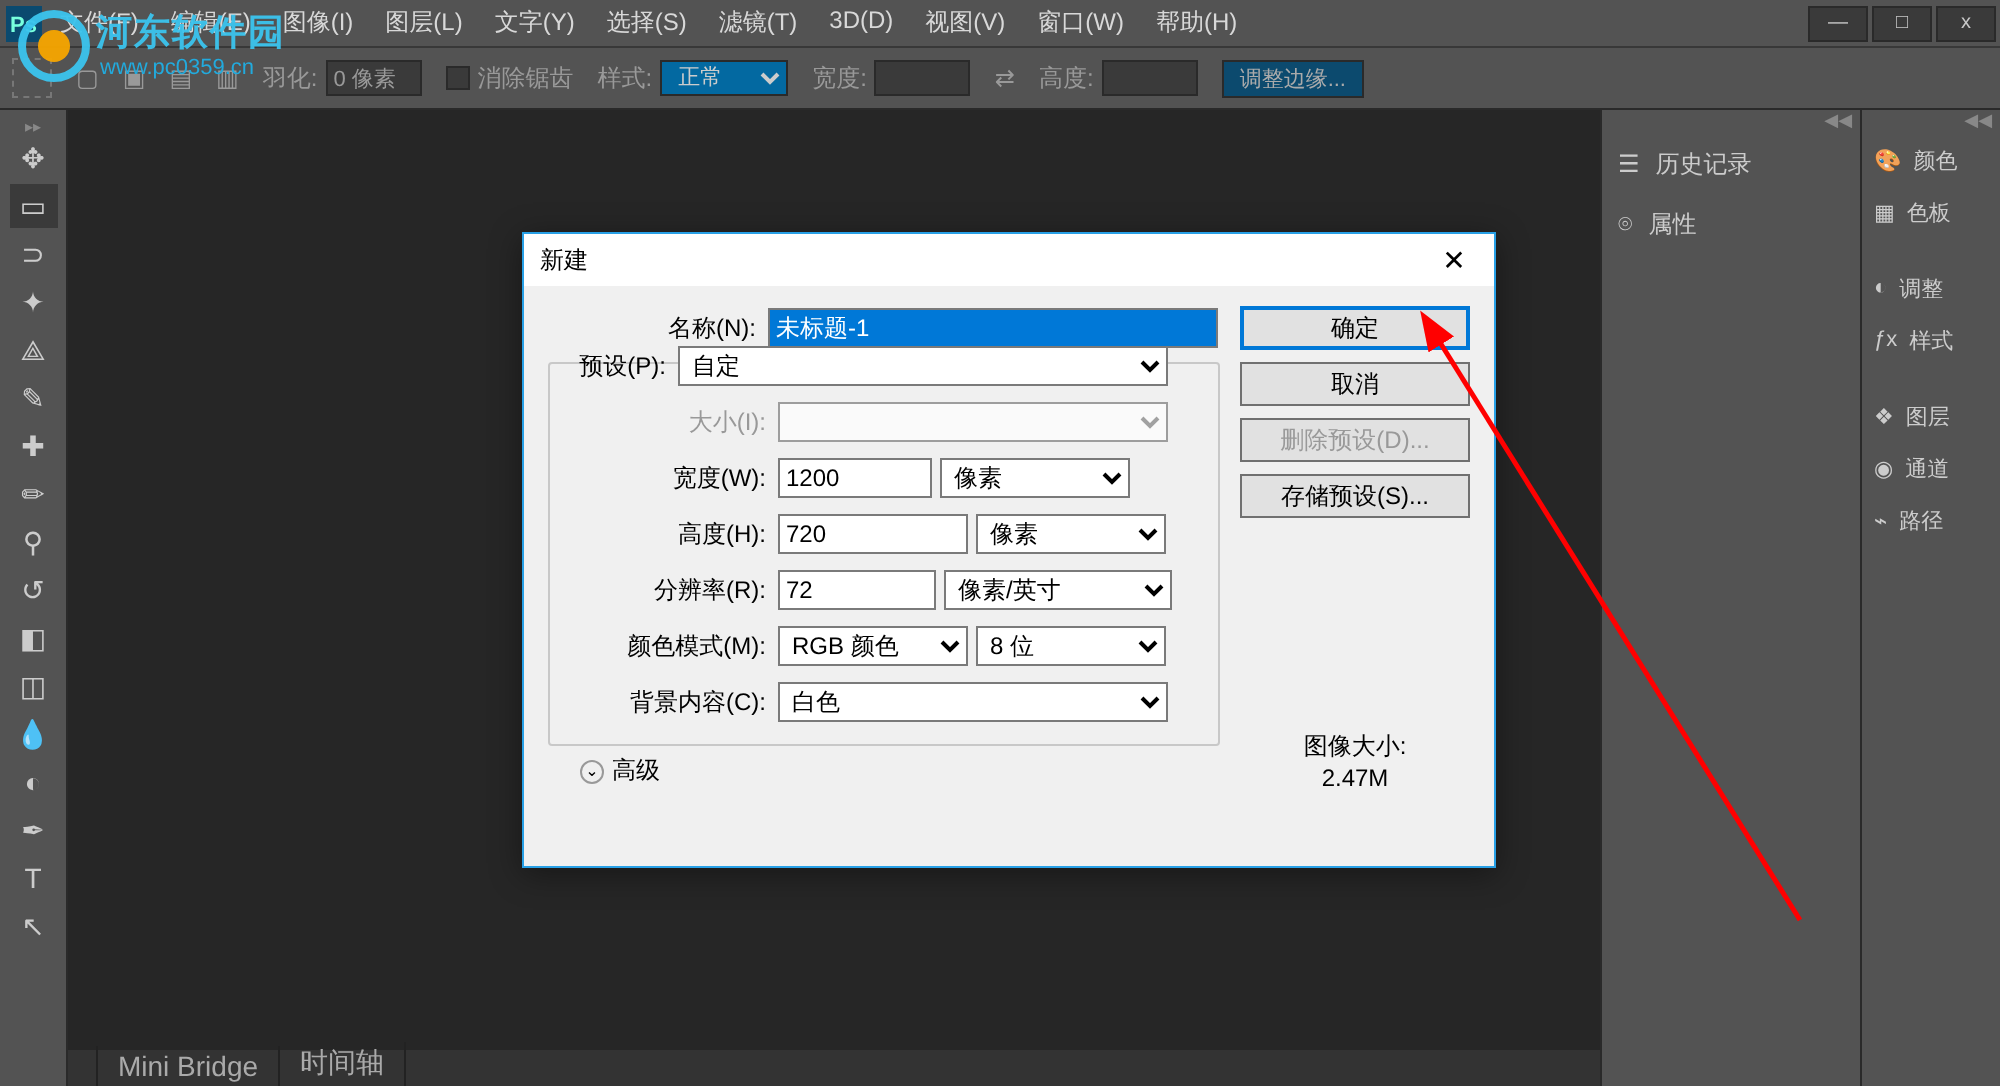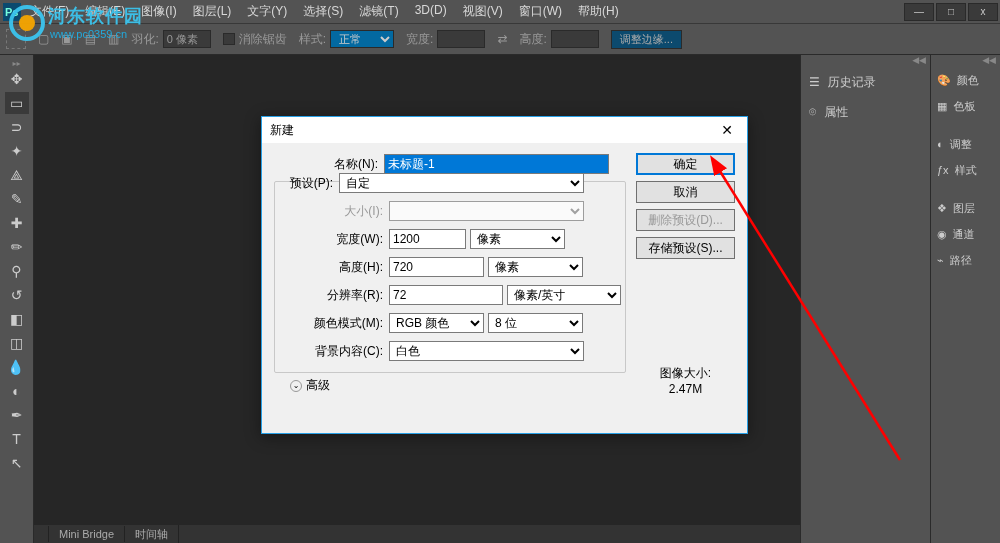--- a/index.html
+++ b/index.html
@@ -26,21 +26,21 @@
 .main { position:absolute; top:55px; left:0; right:0; bottom:0; display:flex; }
 
 
 .toolbox { width:34px; background:#535353; border-right:1px solid #2a2a2a; display:flex; flex-direction:column; align-items:center; padding-top:4px; }
 .tool-btn { width:24px; height:22px; margin:1px 0; display:flex; align-items:center; justify-content:center; color:#ccc; font-size:14px; }
 .tool-btn.sel { background:#3a3a3a; }
 .tool-handle { width:24px; height:8px; display:flex; align-items:center; justify-content:center; color:#888; font-size:8px; }
 
 
 .canvas-area { flex:1; background:#262626; position:relative; }
-.bottom-tabs { position:absolute; bottom:0; left:0; right:0; height:18px; background:#333; display:flex; align-items:center; font-size:11px; color:#aaa; }
+.bottom-tabs { position:absolute; bottom:0; left:0; right:0; height:18px; background:#333; display:flex; align-items:flex-end; font-size:14px; color:#aaa; }
 .bottom-tab { padding:2px 10px; border-right:1px solid #222; }
 .bottom-tab.first { border-left:1px solid #222; margin-left:14px; }
 
 
 .right-panels { width:200px; background:#535353; display:flex; }
 .panel-col { flex:1; background:#535353; border-left:1px solid #2a2a2a; }
 .panel-hdr { height:12px; display:flex; justify-content:flex-end; padding:0 4px; color:#888; font-size:9px; }
 .panel-item { height:30px; display:flex; align-items:center; padding:0 8px; color:#ccc; font-size:12px; gap:8px; }
 .side-col { width:70px; background:#535353; border-left:1px solid #2a2a2a; }
 .side-item { height:26px; display:flex; align-items:center; padding:0 6px; color:#ccc; font-size:11px; gap:6px; }
@@ -52,21 +52,21 @@
 .dlg-body { padding:10px 12px; display:flex; }
 .dlg-form { flex:1; }
 .dlg-row { display:flex; align-items:center; margin-bottom:6px; height:22px; }
 .dlg-label { width:110px; text-align:right; padding-right:6px; font-size:12px; }
 .dlg-input { border:1px solid #7a7a7a; height:20px; font-size:12px; padding:0 3px; }
 .dlg-select { border:1px solid #7a7a7a; height:20px; font-size:12px; padding:0 2px; background:#fff; }
 .dlg-buttons { width:115px; display:flex; flex-direction:column; gap:6px; margin-left:10px; }
 .dlg-btn { height:22px; border:1px solid #707070; background:#e1e1e1; font-size:12px; }
 .dlg-btn.primary { border:2px solid #0078d7; }
 .dlg-btn:disabled { color:#999; }
-.fieldset { border:1px solid #c8c8c8; border-radius:2px; padding:8px 4px 4px 4px; margin-top:0px; }
+.fieldset { border:1px solid #c8c8c8; border-radius:2px; padding:8px 14px 4px 4px; margin-top:0px; }
 .adv-row { display:flex; align-items:center; gap:4px; padding:4px 0 0 16px; font-size:12px; }
 .chevron-d { width:12px; height:12px; border:1px solid #999; border-radius:50%; display:inline-flex; align-items:center; justify-content:center; font-size:8px; }
 .img-size { text-align:center; margin-top:100px; font-size:12px; }
 .name-input { background:#fff; color:#0078d7; }
 
 
 .arrow { position:absolute; pointer-events:none; }
 
 
 .watermark { position:absolute; left:8px; top:4px; display:flex; align-items:flex-start; gap:2px; pointer-events:none; opacity:.95; }
@@ -237,21 +237,21 @@
           <input class="dlg-input" style="width: 77px;" value="1200">
           <select class="dlg-select" style="width:95px;margin-left:4px"><option>像素</option></select>
         </div>
         <div class="dlg-row">
           <span class="dlg-label">高度(H):</span>
           <input class="dlg-input" style="width: 95px;" value="720">
           <select class="dlg-select" style="width:95px;margin-left:4px"><option>像素</option></select>
         </div>
         <div class="dlg-row">
           <span class="dlg-label">分辨率(R):</span>
-          <input class="dlg-input" style="width: 114px;" value="72">
+          <input class="dlg-input" style="width: 79px;" value="72">
           <select class="dlg-select" style="width:114px;margin-left:4px"><option>像素/英寸</option></select>
         </div>
         <div class="dlg-row">
           <span class="dlg-label">颜色模式(M):</span>
           <select class="dlg-select" style="width:95px"><option>RGB 颜色</option></select>
           <select class="dlg-select" style="width:95px;margin-left:4px"><option>8 位</option></select>
         </div>
         <div class="dlg-row">
           <span class="dlg-label">背景内容(C):</span>
           <select class="dlg-select" style="width:195px"><option>白色</option></select>

